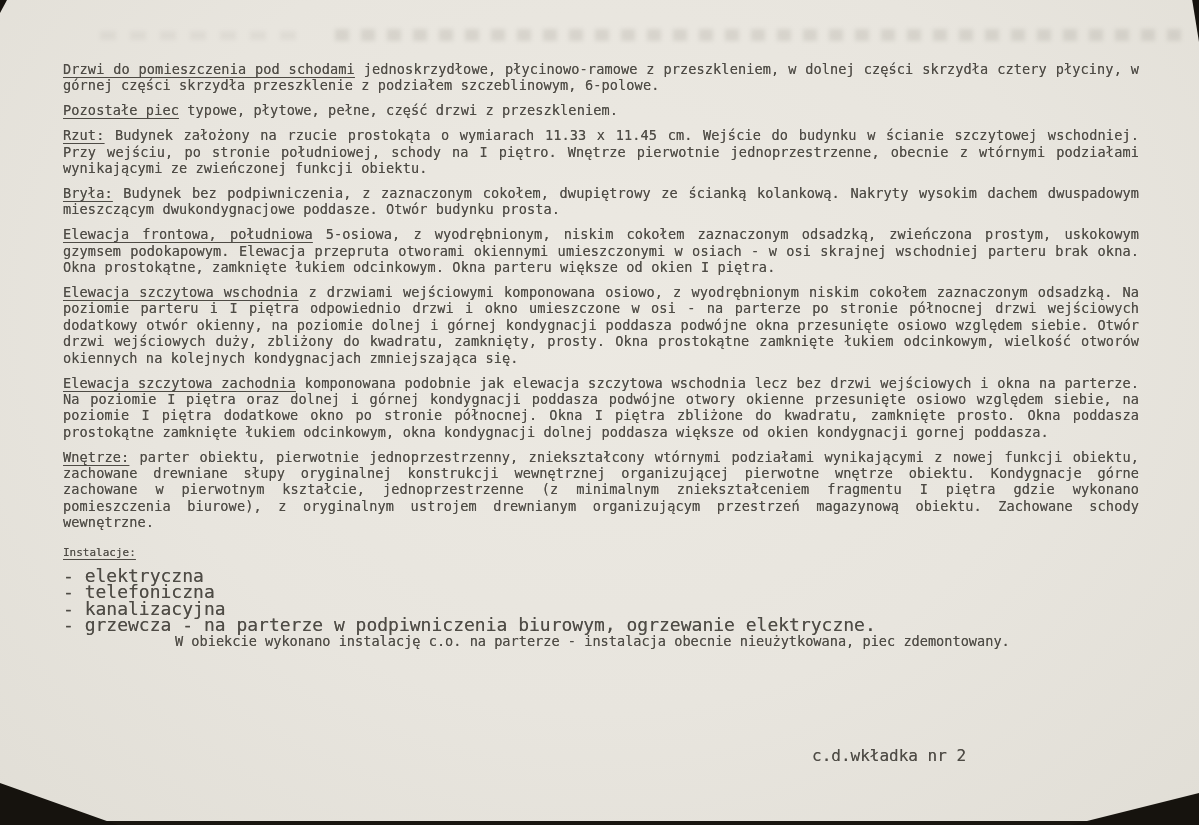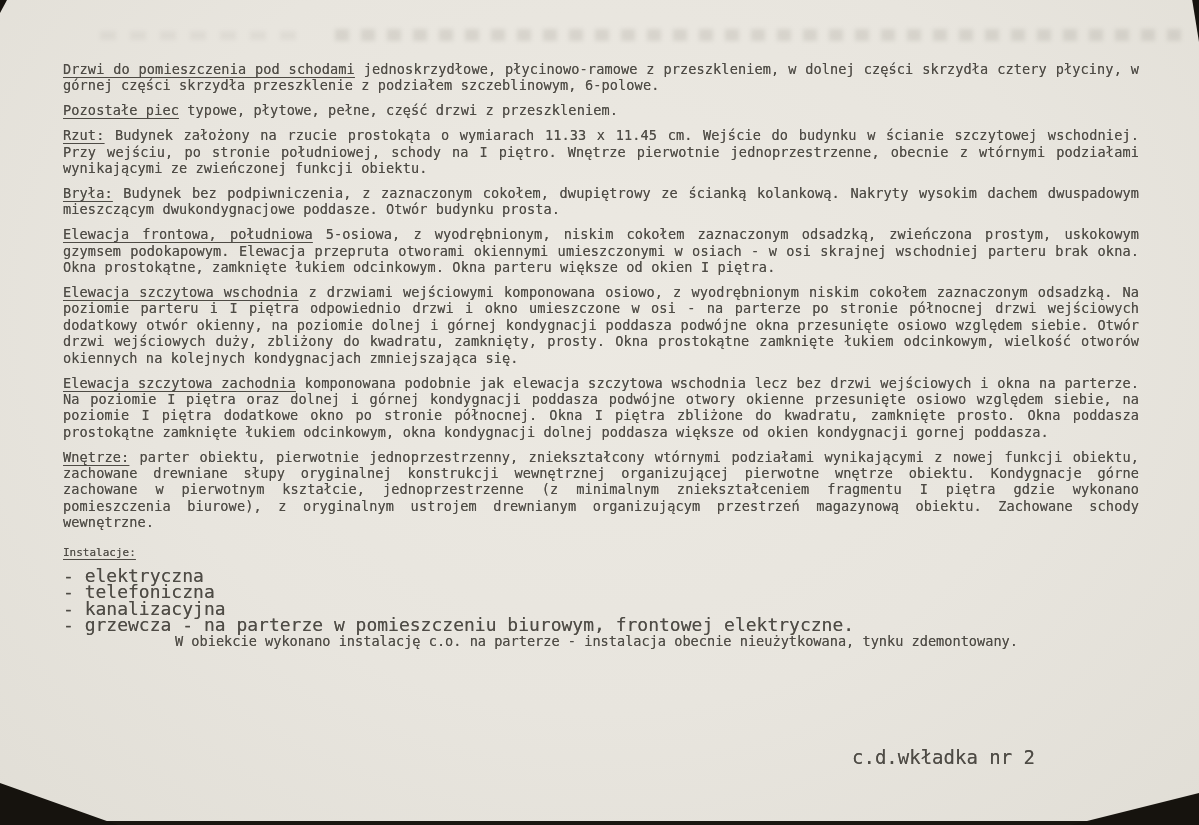--- a/index.html
+++ b/index.html
@@ -47,22 +47,22 @@
     text-shadow: 0 0 0.5px rgba(72,70,64,0.65);
   }
   .inst-note {
     font-size:13.6px;
     line-height:16.3px;
     padding-left:112px;
     text-shadow: 0 0 0.5px rgba(72,70,64,0.65);
   }
   .footer {
     position:absolute;
-    left:852px; top:746px;
-    font-size:19px;
+    left:812px; top:746px;
+    font-size:16px;
     text-shadow: 0 0 0.5px rgba(72,70,64,0.65);
   }
   
   .ghost-band {
     position:absolute;
     left:335px; top:29px;
     width:852px; height:12px;
     background: repeating-linear-gradient(90deg,
       rgba(125,120,110,0.30) 0 14px,
       rgba(233,230,223,0) 14px 26px);
@@ -117,24 +117,24 @@
     <p class="para"><span class="lead">Elewacja szczytowa zachodnia</span> <span>komponowana podobnie jak elewacja szczytowa wschodnia lecz bez drzwi wejściowych i okna na parterze. Na poziomie I piętra oraz dolnej i górnej kondygnacji poddasza podwójne otwory okienne przesunięte osiowo względem siebie, na poziomie I piętra dodatkowe okno po stronie północnej. Okna I piętra zbliżone do kwadratu, zamknięte prosto. Okna poddasza prostokątne zamknięte łukiem odcinkowym, okna kondygnacji dolnej poddasza większe od okien kondygnacji gornej poddasza.</span></p>
 
     <p class="para"><span class="lead">Wnętrze:</span> <span>parter obiektu, pierwotnie jednoprzestrzenny, zniekształcony wtórnymi podziałami wynikającymi z nowej funkcji obiektu, zachowane drewniane słupy oryginalnej konstrukcji wewnętrznej organizującej pierwotne wnętrze obiektu. Kondygnacje górne zachowane w pierwotnym kształcie, jednoprzestrzenne (z minimalnym zniekształceniem fragmentu I piętra gdzie wykonano pomieszczenia biurowe), z oryginalnym ustrojem drewnianym organizującym przestrzeń magazynową obiektu. Zachowane schody wewnętrzne.</span></p>
 
     <div class="inst-heading"><span class="lead">Instalacje:</span></div>
 
     <ul class="inst-list">
       <li>- elektryczna</li>
       <li>- telefoniczna</li>
       <li>- kanalizacyjna</li>
-      <li>- grzewcza - na parterze w pomieszczeniu biurowym, frontowej elektryczne.</li>
+      <li>- grzewcza - na parterze w podpiwniczenia biurowym, ogrzewanie elektryczne.</li>
     </ul>
 
-    <div class="inst-note">W obiekcie wykonano instalację c.o. na parterze - instalacja obecnie nieużytkowana, tynku zdemontowany.</div>
+    <div class="inst-note">W obiekcie wykonano instalację c.o. na parterze - instalacja obecnie nieużytkowana, piec zdemontowany.</div>
 
   </div>
 
   <div class="footer">c.d.wkładka nr 2</div>
 
   <div class="corner bottom-strip"></div>
   <div class="corner corner-bl"></div>
   <div class="corner corner-br"></div>
   <div class="corner corner-tr"></div>
   <div class="corner corner-tl"></div>

